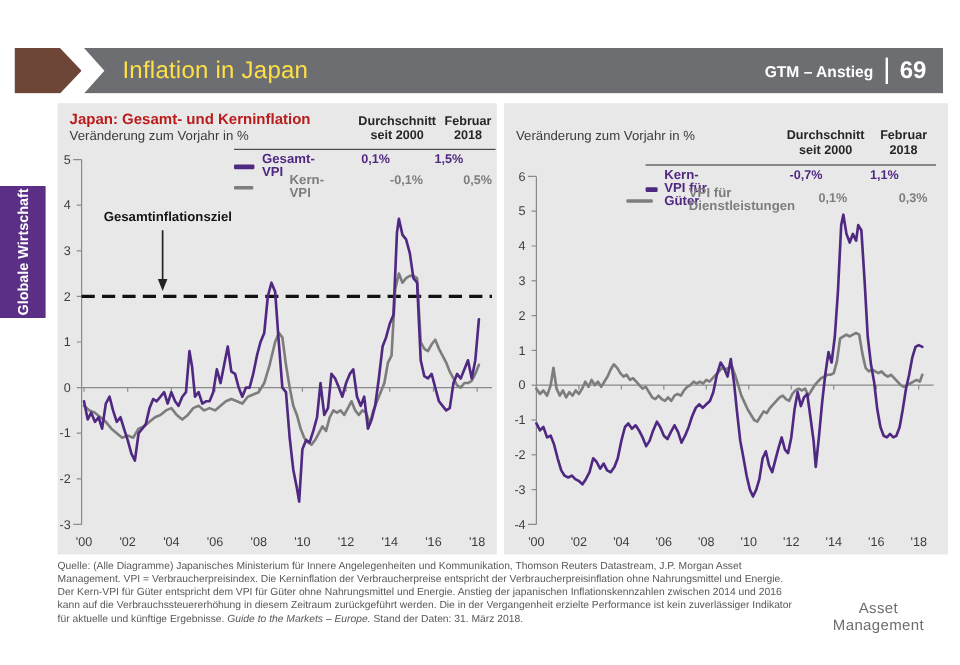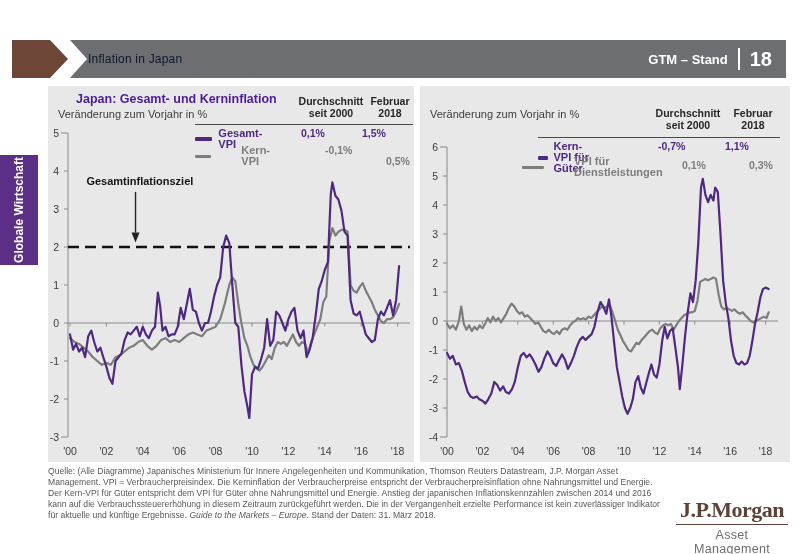--- a/index.html
+++ b/index.html
@@ -5,37 +5,37 @@
   html,body{margin:0;padding:0;background:#ffffff;}
   .slide{position:relative;width:800px;height:554px;background:#ffffff;overflow:hidden;
          font-family:"Liberation Sans",sans-serif;}
 
   
   .chev{position:absolute;left:12px;top:40px;width:56px;height:38px;background:#6e4637;
         clip-path:polygon(0 0,38px 0,100% 50%,38px 100%,0 100%);}
   .hbar{position:absolute;left:70px;top:40px;width:716px;height:38px;background:#6d6e71;
         clip-path:polygon(0 0,100% 0,100% 100%,0 100%,17px 50%);
         display:flex;align-items:center;}
-  .hbar .title{color:#0f172a;font-size:12px;margin-left:18px;letter-spacing:.2px;}
+  .hbar .title{color:#fde047;font-size:20px;margin-left:32px;letter-spacing:.2px;}
   .hright{position:absolute;right:14px;top:0;height:100%;display:flex;align-items:center;gap:10px;}
   .gtm{color:#fff;font-size:13px;font-weight:bold;}
   .hsep{width:2px;height:22px;background:#ffffff;}
   .pageno{color:#fff;font-size:20px;font-weight:bold;}
 
   
   .sidetab{position:absolute;left:0;top:155px;width:38px;height:110px;background:#5a2f85;
            display:flex;align-items:center;justify-content:center;}
   .sidetab span{writing-mode:vertical-rl;transform:rotate(180deg);color:#fff;
                 font-size:12px;font-weight:bold;white-space:nowrap;}
 
   
   .panel{position:absolute;top:86px;height:376px;background:#e9e8e8;}
   .panel.left{left:48px;width:366px;}
   .panel.right{left:420px;width:370px;}
-  .ptitle{position:absolute;left:10px;top:6px;font-size:12.5px;font-weight:bold;color:#4c1d95;margin-left:18px;}
+  .ptitle{position:absolute;left:10px;top:6px;font-size:12.5px;font-weight:bold;color:#b91c1c;}
   .psub{position:absolute;left:10px;top:22px;font-size:11px;color:#3c3c3c;}
 
   .legend{position:absolute;font-size:10.5px;}
   .lg-head{position:absolute;text-align:center;font-weight:bold;color:#262626;line-height:11.5px;}
   .lg-rule{position:absolute;height:1px;background:#4a4a4a;}
   .lg-row{position:absolute;display:flex;align-items:center;}
   .swatch{display:inline-block;border-radius:1px;}
   .lg-label{font-weight:bold;font-size:11px;line-height:11px;}
   .lg-val{position:absolute;font-weight:bold;text-align:left;}
   .c-purple{color:#4f2882;}
@@ -59,23 +59,23 @@
 </style>
 </head>
 <body>
 
 <div class="slide">
 
   <div class="chev"></div>
   <div class="hbar">
     <div class="title">Inflation in Japan</div>
     <div class="hright">
-      <span class="gtm">GTM – Stand</span>
+      <span class="gtm">GTM – Anstieg</span>
       <span class="hsep"></span>
-      <span class="pageno">18</span>
+      <span class="pageno">69</span>
     </div>
   </div>
 
   <div class="sidetab">
     <span>Globale Wirtschaft</span>
   </div>
 
   <div class="panel left">
     <svg class="chart" width="366" height="376" viewBox="0 0 366 376">
         <line x1="20" y1="237" x2="362" y2="237" stroke="#8a8a8a" stroke-width="1"></line>
@@ -138,21 +138,21 @@
         <span class="lg-label c-purple">Gesamt-VPI</span>
       </div>
       <div class="lg-val c-purple" style="left:253px;top:41px;width:60px;">0,1%</div>
       <div class="lg-val c-purple" style="left:314px;top:41px;width:56px;">1,5%</div>
 
       <div class="lg-row" style="left:147px;top:59px;">
         <span class="swatch sw-gray" style="width:22px;height:3px;margin-right:6px;"></span>
         <span class="lg-label c-gray">Kern-VPI</span>
       </div>
       <div class="lg-val c-gray" style="left:253px;top:58px;width:60px;">-0,1%</div>
-      <div class="lg-val c-gray" style="left:314px;top:69px;width:56px;">0,5%</div>
+      <div class="lg-val c-gray" style="left:314px;top:58px;width:56px;">0,5%</div>
     </div>
   </div>
 
   <div class="panel right">
     <svg class="chart" width="370" height="376" viewBox="0 0 370 376">
         <line x1="27" y1="235" x2="358" y2="235" stroke="#8a8a8a" stroke-width="1"></line>
         <line x1="27" y1="235" x2="27" y2="238.5" stroke="#8a8a8a" stroke-width="1"></line>
         <text x="27" y="369" text-anchor="middle" class="tick">'00</text>
         <line x1="62.4" y1="235" x2="62.4" y2="238.5" stroke="#8a8a8a" stroke-width="1"></line>
         <text x="62.4" y="369" text-anchor="middle" class="tick">'02</text>
@@ -219,17 +219,16 @@
       <div class="lg-val c-gray" style="left:238px;top:73px;width:60px;">0,1%</div>
       <div class="lg-val c-gray" style="left:305px;top:73px;width:56px;">0,3%</div>
     </div>
   </div>
 
   <div class="source">
     <span>Quelle: (Alle Diagramme) Japanisches Ministerium für Innere Angelegenheiten und Kommunikation, Thomson Reuters Datastream, J.P. Morgan Asset Management. VPI = Verbraucherpreisindex. Die Kerninflation der Verbraucherpreise entspricht der Verbraucherpreisinflation ohne Nahrungsmittel und Energie. Der Kern-VPI für Güter entspricht dem VPI für Güter ohne Nahrungsmittel und Energie. Anstieg der japanischen Inflationskennzahlen zwischen 2014 und 2016 kann auf die Verbrauchssteuererhöhung in diesem Zeitraum zurückgeführt werden. Die in der Vergangenheit erzielte Performance ist kein zuverlässiger Indikator für aktuelle und künftige Ergebnisse. </span><i>Guide to the Markets – Europe.</i><span> Stand der Daten: 31. März 2018.</span>
   </div>
 
   <div class="logo">
-    <div class="l1">J.P.Morgan</div>
     <div class="l2">Asset Management</div>
   </div>
 
 </div>
 
 </body></html>

